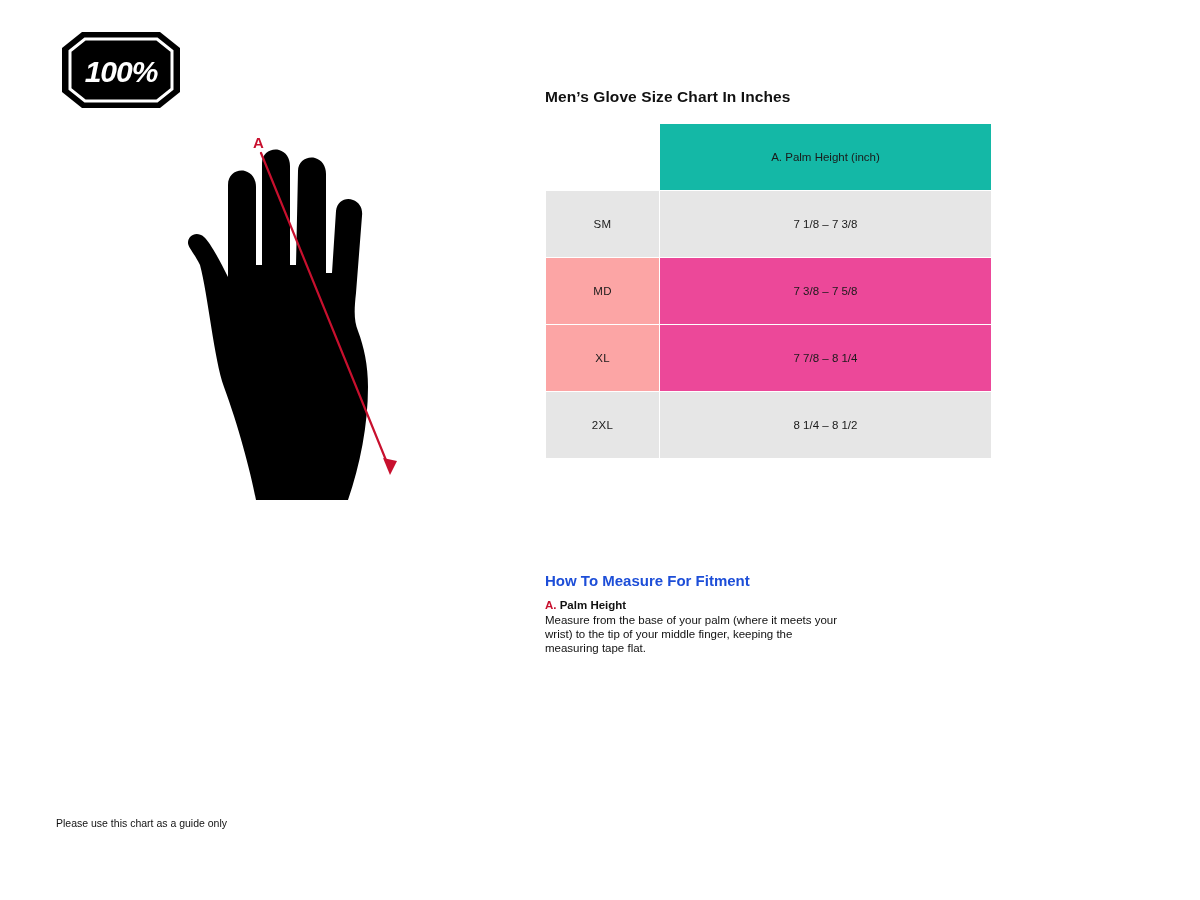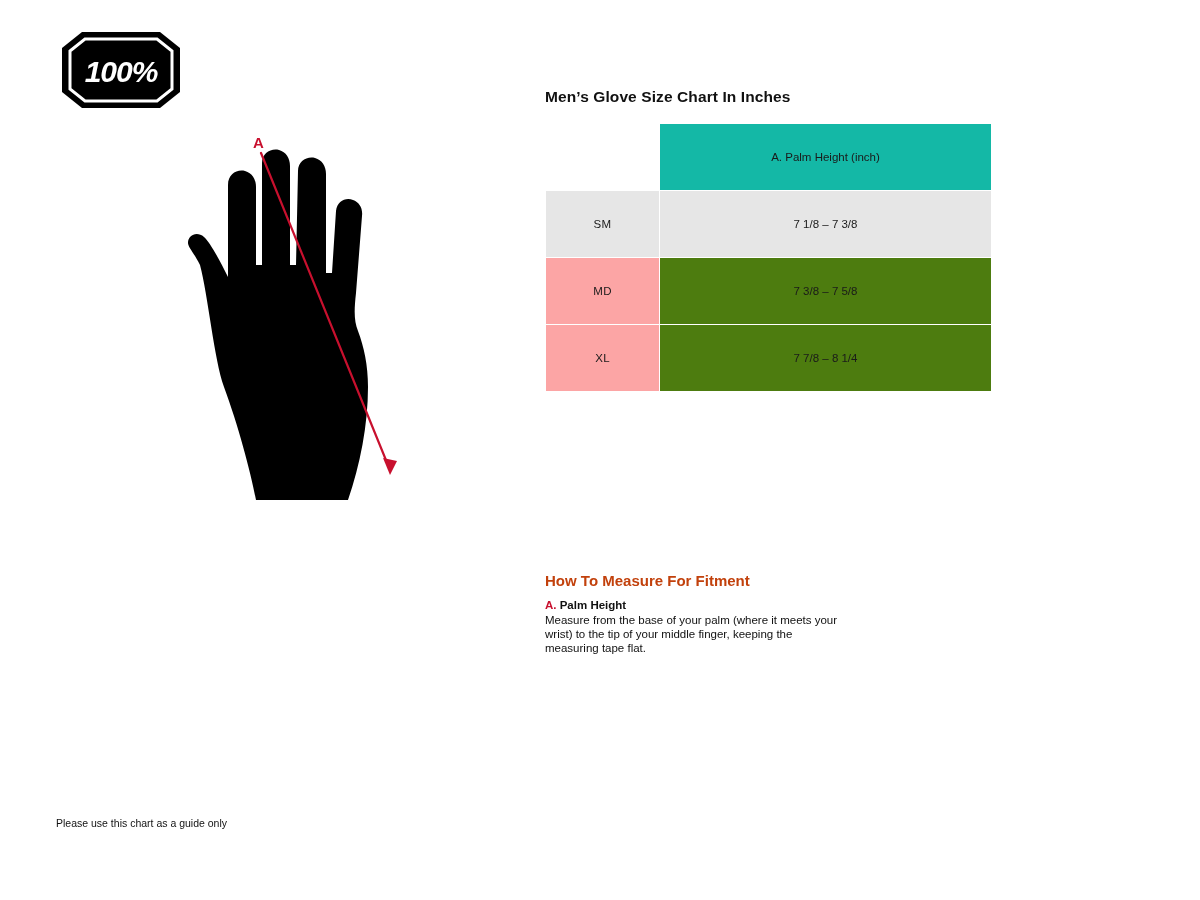--- a/index.html
+++ b/index.html
@@ -71,32 +71,32 @@
     color: #1a1a1a;
     height: 64px;
     vertical-align: middle;
   }
   table.size-table col.c-size { width: 114px; }
   table.size-table col.c-val  { width: 332px; }
 
   .hdr-blank { background: #ffffff; border: none; }
   .hdr-cell  { background: #14b8a6; height: 47px; font-size: 11.5px; }
   .row-odd  td { background: #e6e6e6; }
-  .row-even td { background: #4d7c0f; }
+  .row-even td { background: #ec4899; }
   .row-even td.size-cell { background: #fca5a5; }
   .size-cell { letter-spacing: .3px; }
 
   
   .howto-title {
     position: absolute;
     left: 545px;
     top: 572px;
     font-size: 15px;
     font-weight: bold;
-    color: #c2410c;
+    color: #1d4ed8;
   }
   .howto-sub {
     position: absolute;
     left: 545px;
     top: 599px;
     font-size: 11.5px;
     font-weight: bold;
     color: #111111;
   }
   .howto-sub .letter { color: #c8102e; }
@@ -192,20 +192,24 @@
       <td>7 1/8 – 7 3/8</td>
     </tr>
     <tr class="row-even">
       <td class="size-cell">MD</td>
       <td>7 3/8 – 7 5/8</td>
     </tr>
     <tr class="row-even">
       <td class="size-cell">XL</td>
       <td>7 7/8 – 8 1/4</td>
     </tr>
+    <tr class="row-odd">
+      <td class="size-cell">2XL</td>
+      <td>8 1/4 – 8 1/2</td>
+    </tr>
   </tbody>
 </table>
 
 <div class="howto-title">How To Measure For Fitment</div>
 <div class="howto-sub">
   <span class="letter">A.</span>
   <span>Palm Height</span>
 </div>
 <div class="howto-body">Measure from the base of your palm (where it meets your wrist) to the tip of your middle finger, keeping the measuring tape flat.</div>
 

